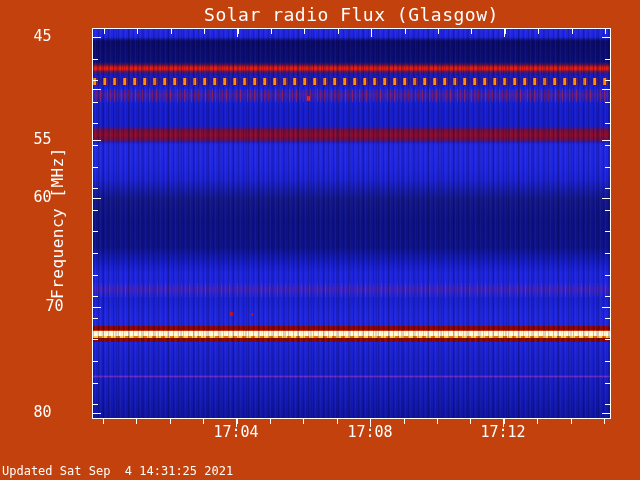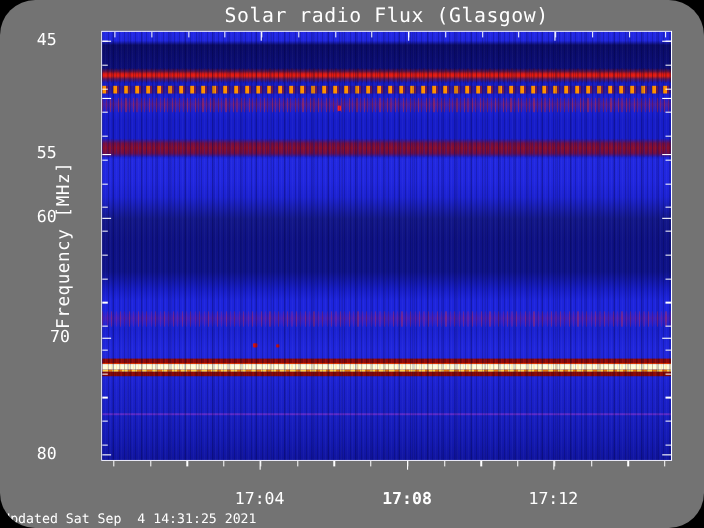--- a/index.html
+++ b/index.html
@@ -1,32 +1,32 @@
 <!DOCTYPE html>
 <html><head>
 <meta charset="utf-8">
 <style>
   html,body{margin:0;padding:0;background:#000;}
-  .canvas{position:relative;width:640px;height:480px;background:#737373;overflow:hidden;
-          font-family:"DejaVu Sans Mono","Liberation Mono",monospace;color:#fff;border-radius:32px;}
+  .canvas{position:relative;width:640px;height:480px;background:#c2410c;overflow:hidden;
+          font-family:"DejaVu Sans Mono","Liberation Mono",monospace;color:#fff;}
   .title{position:absolute;left:92px;top:4px;width:519px;text-align:center;
          font-size:18px;letter-spacing:0.5px;white-space:nowrap;}
   .ylabel{position:absolute;left:57px;top:223px;transform:translate(-50%,-50%) rotate(-90deg);
           font-size:16px;white-space:nowrap;letter-spacing:0.5px;}
   .xlabel{position:absolute;left:120px;top:446px;width:462px;text-align:center;
           font-size:16px;white-space:nowrap;letter-spacing:0.5px;}
   .updated{position:absolute;left:2px;top:464px;font-size:12px;white-space:pre;}
 
   
   .ytick{position:absolute;left:0;width:85px;height:20px;line-height:20px;
          text-align:center;font-size:15px;}
   .yt0{top:26px;} .yt1{top:78px;} .yt2{top:129px;} .yt3{top:187px;} .yt4{top:296px;margin-left:12px;} .yt5{top:402px;}
   .xtick{position:absolute;top:423px;width:80px;height:18px;line-height:18px;
-         text-align:center;font-size:15px;margin-top:21px;}
-  .xt0{left:196px;} .xt1{left:330px;font-weight:bold;} .xt2{left:463px;}
+         text-align:center;font-size:15px;}
+  .xt0{left:196px;} .xt1{left:330px;} .xt2{left:463px;}
 
   
   .plot{position:absolute;left:92px;top:28px;width:519px;height:391px;
         border:1px solid #fff;box-sizing:border-box;background:#12149E;}
   .plot *{position:absolute;}
 
   
   .base{left:0;top:0;right:0;bottom:0;background:linear-gradient(180deg,
       #2328E6 0px, #1F25DC 8px, #0A0B66 12px, #0C0E78 34px, #141BC2 47px,
       #1A20D4 60px, #191FD0 73px, #171DC9 80px, #171DC9 112px,

